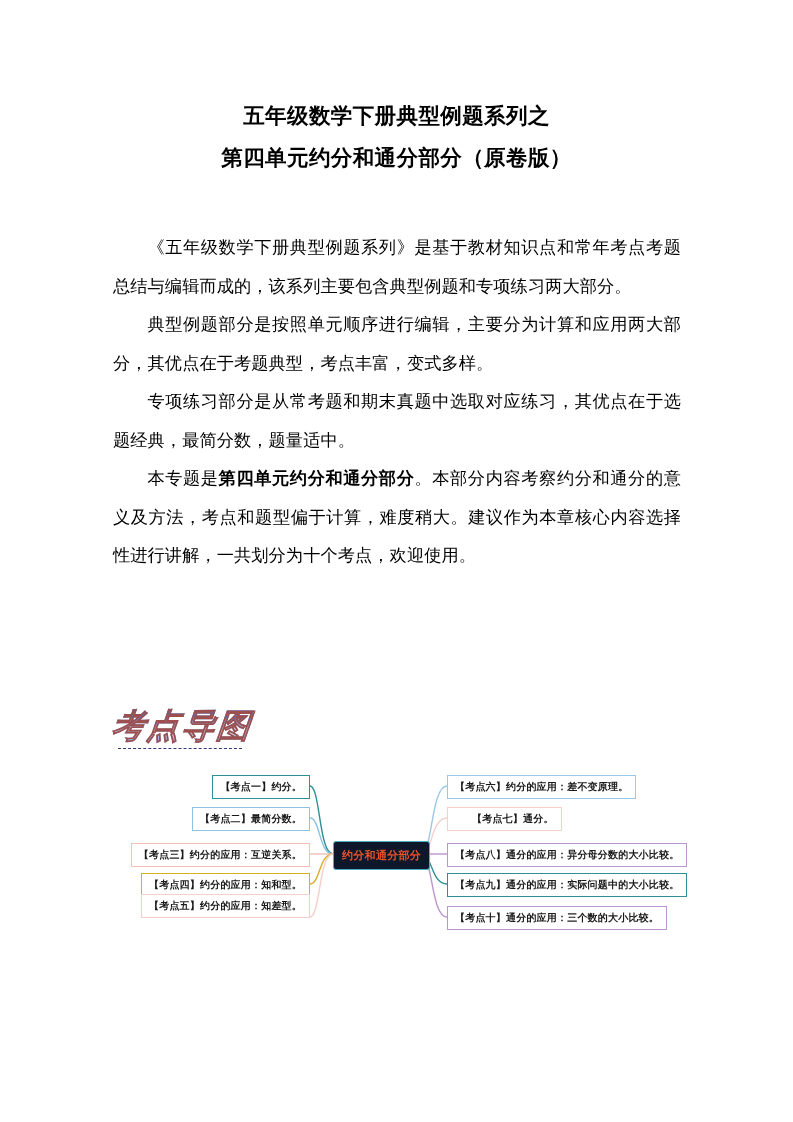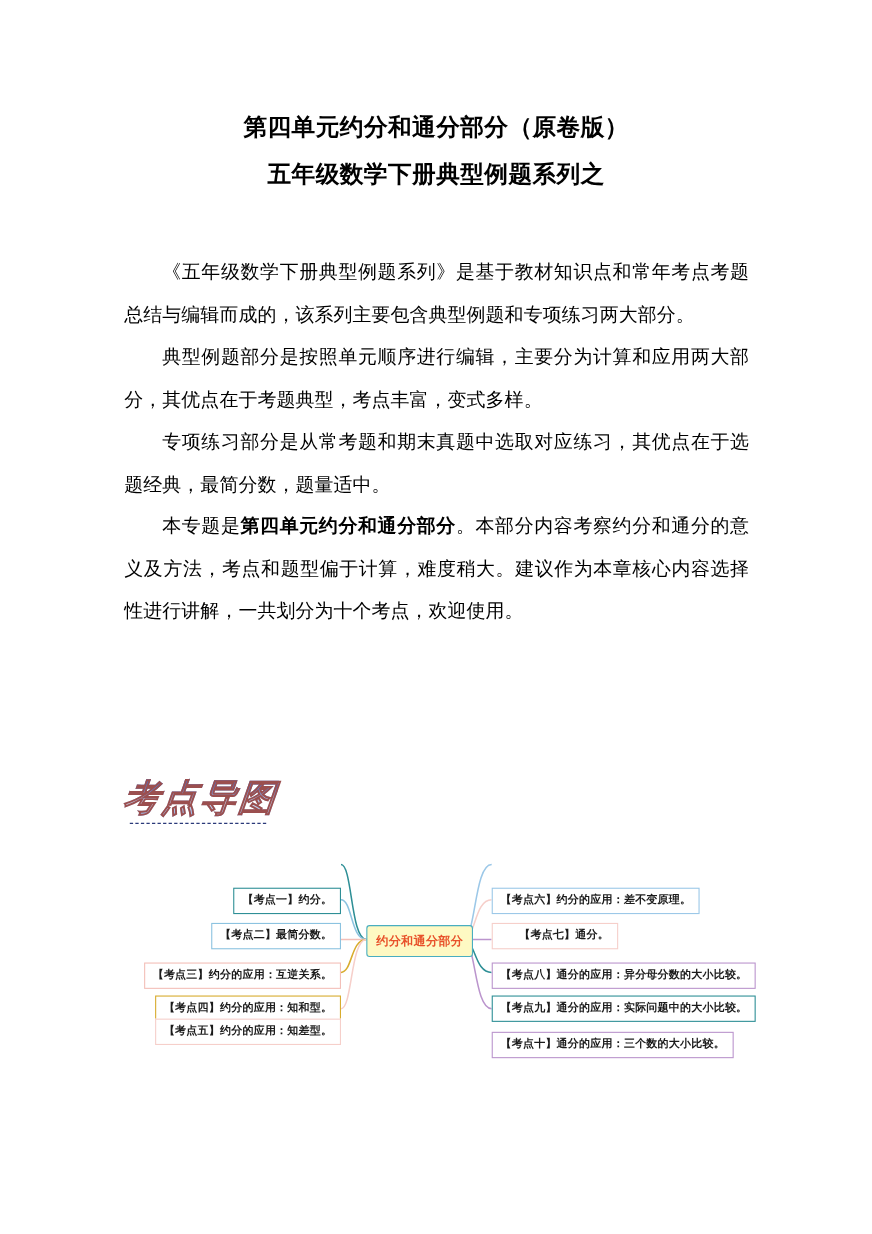--- a/index.html
+++ b/index.html
@@ -108,48 +108,47 @@
     box-sizing: border-box;
     background: #ffffff;
     border: 1.1px solid #cccccc;
     font-size: 10px;
     font-weight: bold;
     line-height: 12px;
     color: #1a1a1a;
     padding: 5px 7px 5px 7px;
     white-space: nowrap;
     letter-spacing: 0.2px;
-    margin-top: 32px;
   }
   .node.left  { text-align: left; }
   .node.right { text-align: left; }
 
   .center-node {
     position: absolute;
     box-sizing: border-box;
-    background: #fef9c3;
+    background: #0f172a;
     border: 1.6px solid #49aec0;
     border-radius: 3px;
     color: #e8512a;
     font-size: 11px;
     font-weight: bold;
     letter-spacing: 0.3px;
     padding: 6px 8px;
     white-space: nowrap;
     text-align: center;
   }
 </style>
 </head>
 <body>
 
 <div class="page">
 
   <div class="doc-title">
+    <span class="tline">五年级数学下册典型例题系列之</span>
     <span class="tline">第四单元约分和通分部分（原卷版）</span>
-    <span class="tline">五年级数学下册典型例题系列之</span>
   </div>
 
   <div class="body-block">
     <p class="para indent">《五年级数学下册典型例题系列》是基于教材知识点和常年考点考题总结与编辑而成的，该系列主要包含典型例题和专项练习两大部分。</p>
     <p class="para indent">典型例题部分是按照单元顺序进行编辑，主要分为计算和应用两大部分，其优点在于考题典型，考点丰富，变式多样。</p>
     <p class="para indent">专项练习部分是从常考题和期末真题中选取对应练习，其优点在于选题经典，最简分数，题量适中。</p>
     <p class="para indent"><span>本专题是</span><b>第四单元约分和通分部分</b><span>。本部分内容考察约分和通分的意义及方法，考点和题型偏于计算，难度稍大。建议作为本章核心内容选择性进行讲解，一共划分为十个考点，欢迎使用。</span></p>
   </div>
 
   <div class="wordart-wrap">

